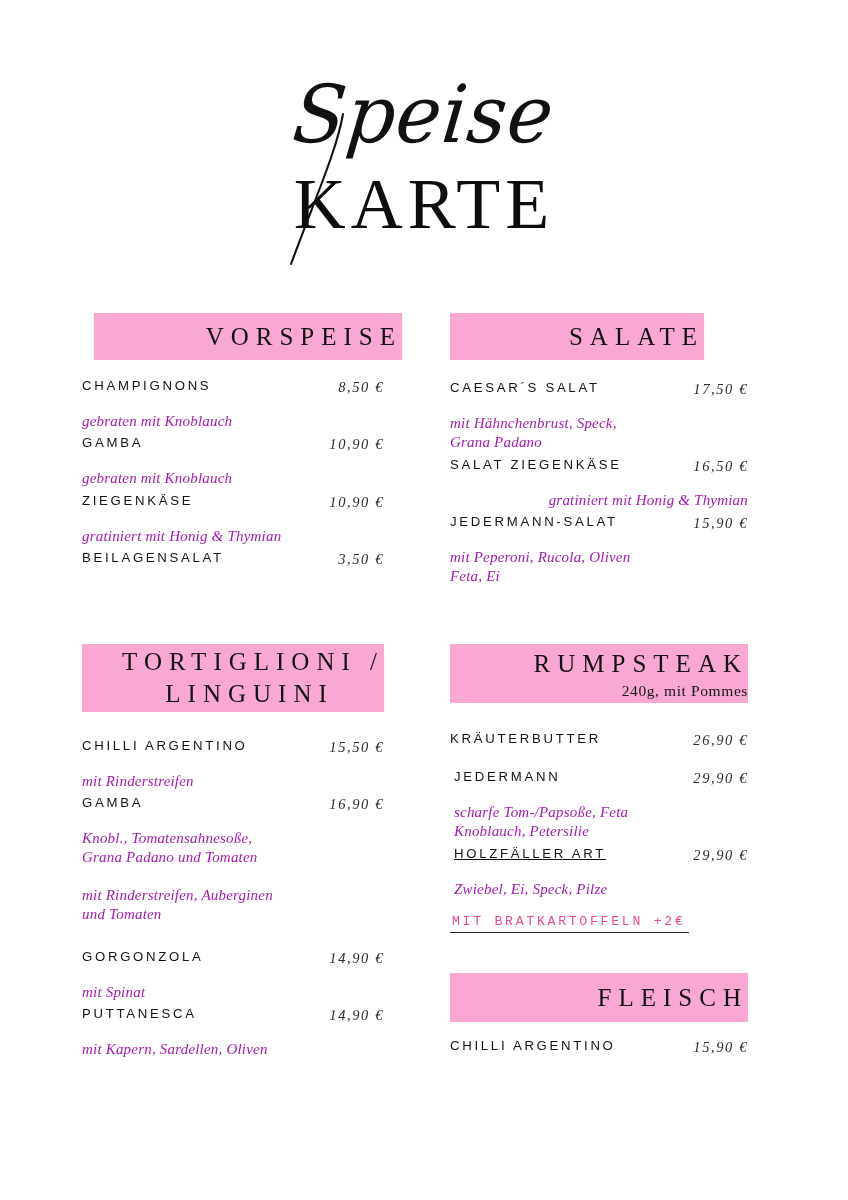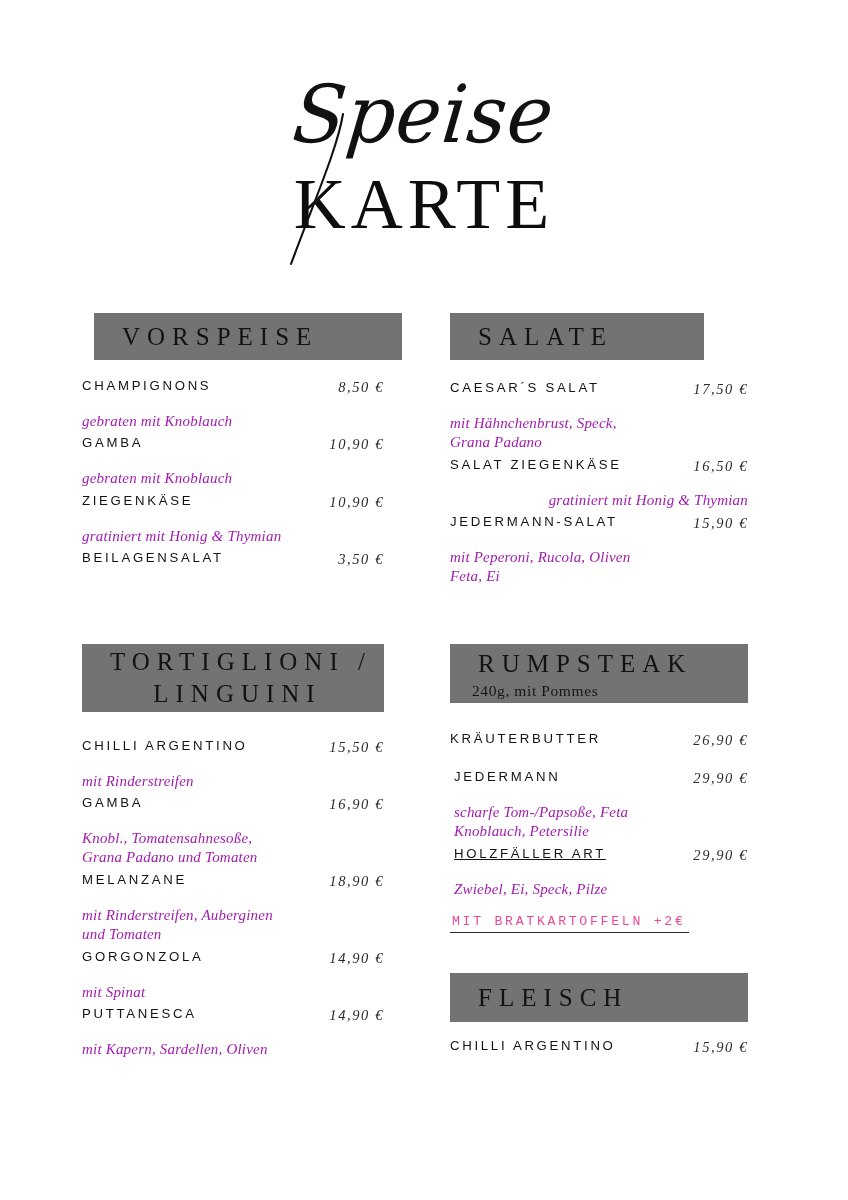--- a/index.html
+++ b/index.html
@@ -73,25 +73,25 @@
     position: absolute;
     top: 0;
   }
   .col-left  { left: 82px;  width: 302px; }
   .col-right { left: 450px; width: 298px; }
 
   .section { position: absolute; left: 0; width: 100%; }
 
   
   .band {
-    background: #737373;
+    background: #f9a8d4;
     width: 100%;
     display: flex;
     flex-direction: column;
-    align-items: flex-start;
+    align-items: flex-end;
     justify-content: center;
     text-align: center;
     padding-left: 21px;
   }
 
   .band-title {
     font-family: "Liberation Serif", serif;
     font-weight: 400;
     font-size: 25px;
     letter-spacing: 7px;
@@ -229,24 +229,20 @@
         </div>
         <div class="item" style="position: absolute; top: 57.3px; left: 0px; width: 100%;">
           <div class="item-head">
             <span class="item-name">GAMBA</span>
             <span class="item-price">16,90 €</span>
           </div>
           <div class="item-desc">Knobl., Tomatensahnesoße,
 Grana Padano und Tomaten</div>
         </div>
         <div class="item" style="position: absolute; top: 133.9px; left: 0px; width: 100%;">
-          <div class="item-head">
-            <span class="item-name">MELANZANE</span>
-            <span class="item-price">18,90 €</span>
-          </div>
           <div class="item-desc">mit Rinderstreifen, Auberginen
 und Tomaten</div>
         </div>
         <div class="item" style="position: absolute; top: 210.5px; left: 0px; width: 100%;">
           <div class="item-head">
             <span class="item-name">GORGONZOLA</span>
             <span class="item-price">14,90 €</span>
           </div>
           <div class="item-desc">mit Spinat</div>
         </div>

